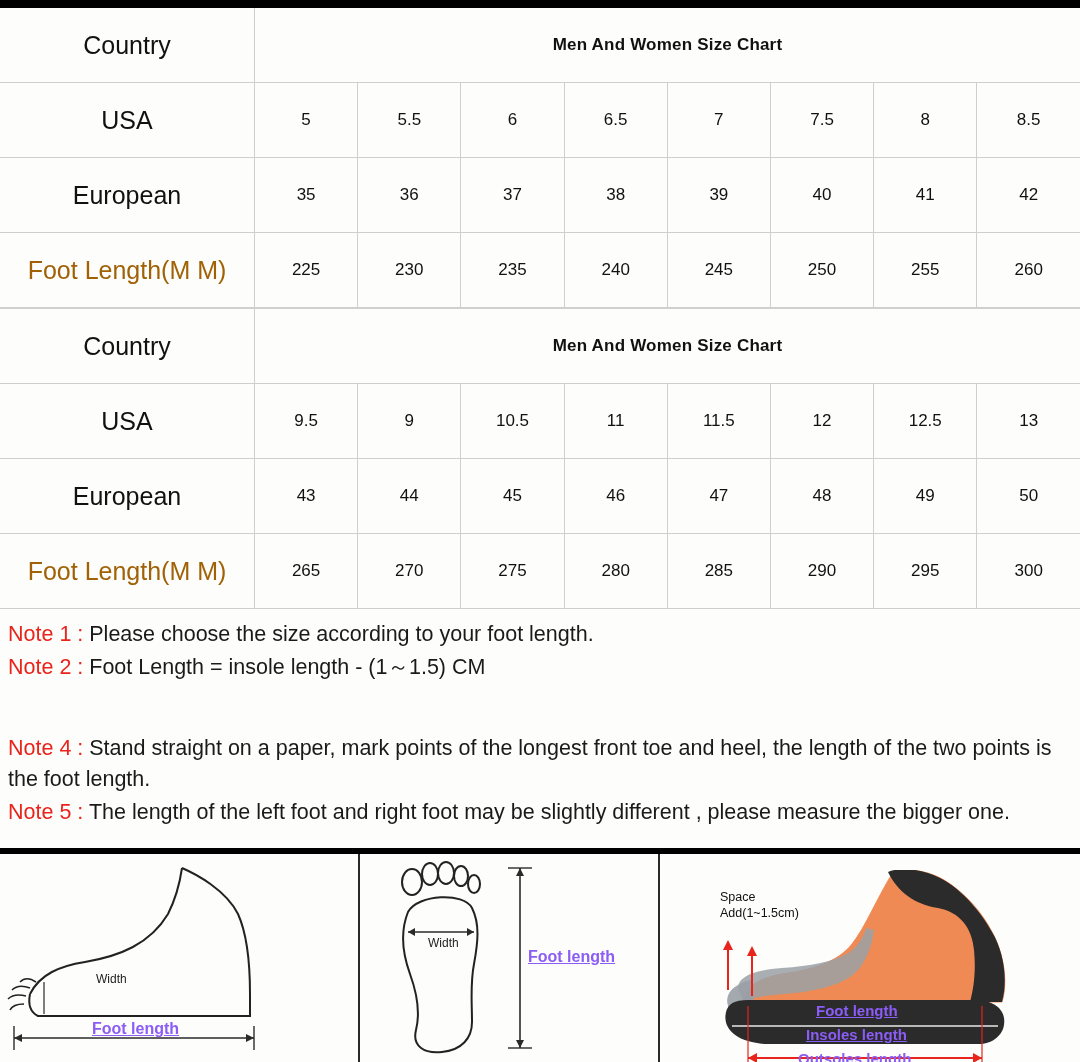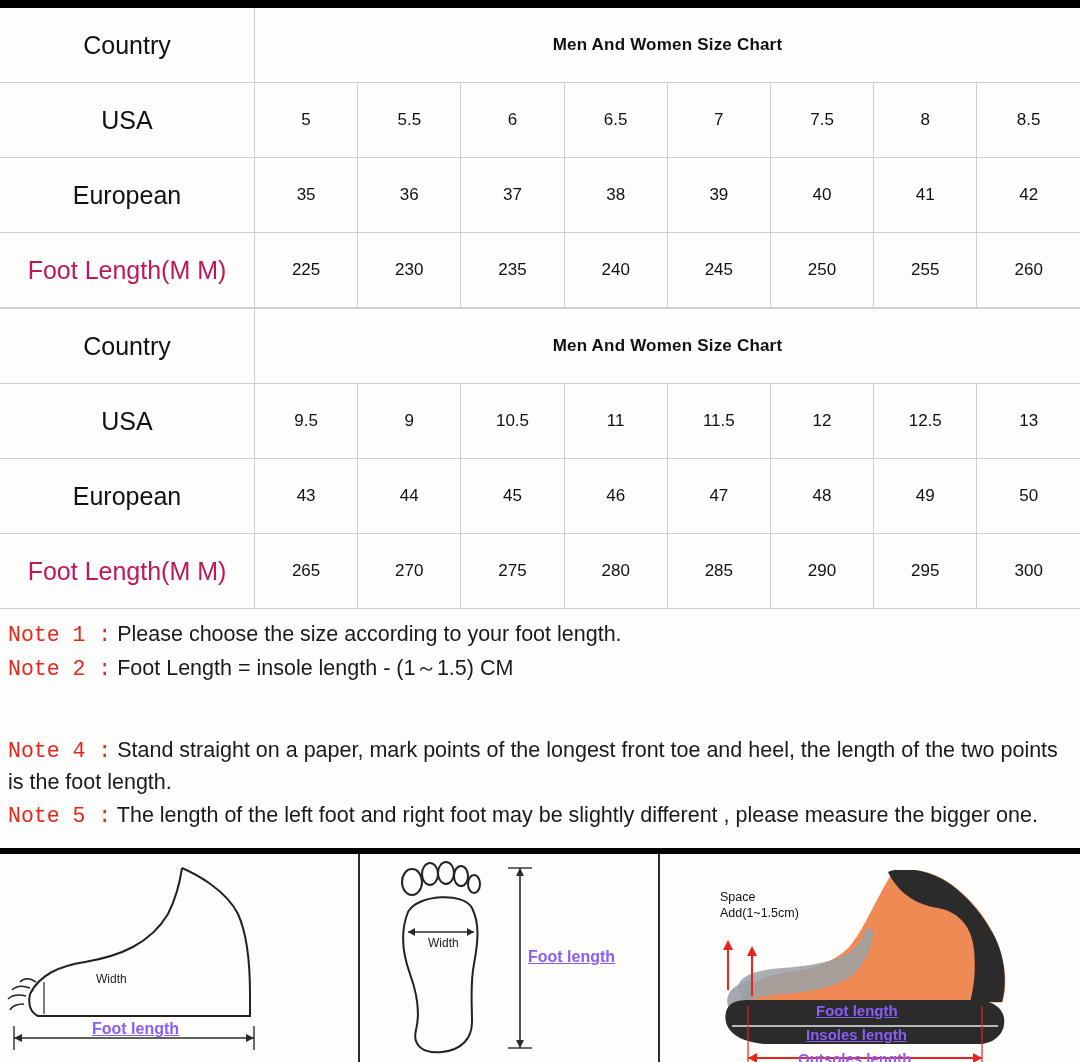--- a/index.html
+++ b/index.html
@@ -52,40 +52,39 @@
   }
   table.size-table tr.top-row td {
     border-top: none;
   }
   td.title {
     font-size: 25px;
     font-weight: bold;
     letter-spacing: .2px;
   }
   td.red, td.label.red {
-    color: #be185d;
+    color: #a16207;
   }
   td.red {
     font-size: 22px;
   }
   td.label.red {
     font-size: 24px;
   }
   .notes {
     padding: 10px 8px 0 8px;
   }
   .note-line {
     font-size: 21.5px;
     color: #1a1a1a;
     line-height: 1.48;
     margin: 0 0 1px 0;
   }
   .note-key {
     color: #e8241c;
-    font-family: Liberation Mono, monospace;
   }
   .note-gap {
     height: 48px;
   }
   .figures {
     position: absolute;
     left: 0;
     top: 854px;
     width: 1080px;
     height: 208px;

